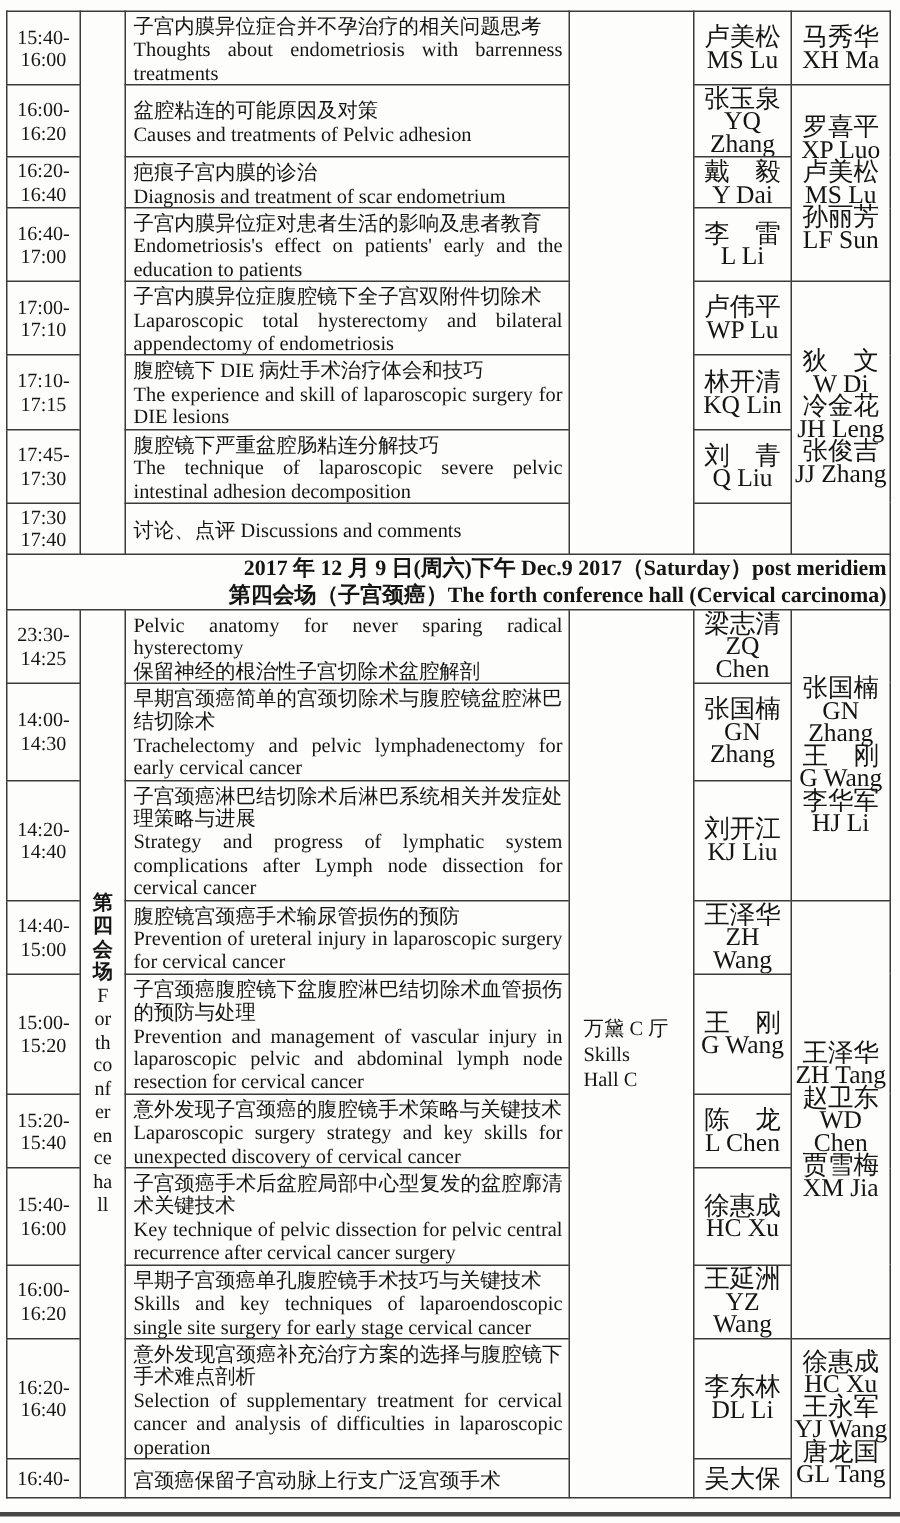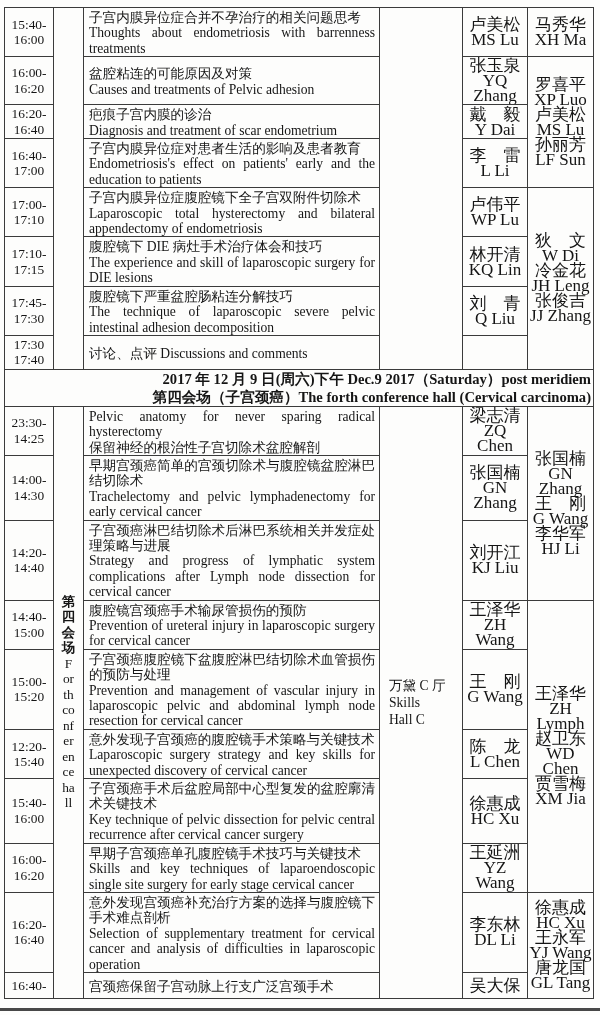--- a/index.html
+++ b/index.html
@@ -266,21 +266,21 @@
             <div class="t-cn">腹腔镜宫颈癌手术输尿管损伤的预防</div>
             <div class="t-en">Prevention of ureteral injury in laparoscopic surgery for cervical cancer</div>
           </td>
           <td class="names">
             <div>王泽华</div>
             <div>ZH</div>
             <div>Wang</div>
           </td>
           <td class="names" rowspan="5">
             <div>王泽华</div>
-            <div>ZH Lymph</div>
+            <div>ZH Tang</div>
             <div>赵卫东</div>
             <div>WD</div>
             <div>Chen</div>
             <div>贾雪梅</div>
             <div>XM Jia</div>
           </td>
         </tr>
         <tr>
           <td class="time">
             <div>15:00-</div>
@@ -290,21 +290,21 @@
             <div class="t-cn">子宫颈癌腹腔镜下盆腹腔淋巴结切除术血管损伤的预防与处理</div>
             <div class="t-en">Prevention and management of vascular injury in laparoscopic pelvic and abdominal lymph node resection for cervical cancer</div>
           </td>
           <td class="names">
             <div>王　刚</div>
             <div>G Wang</div>
           </td>
         </tr>
         <tr>
           <td class="time">
-            <div>12:20-</div>
+            <div>15:20-</div>
             <div>15:40</div>
           </td>
           <td class="topic">
             <div class="t-cn">意外发现子宫颈癌的腹腔镜手术策略与关键技术</div>
             <div class="t-en">Laparoscopic surgery strategy and key skills for unexpected discovery of cervical cancer</div>
           </td>
           <td class="names">
             <div>陈　龙</div>
             <div>L Chen</div>
           </td>

